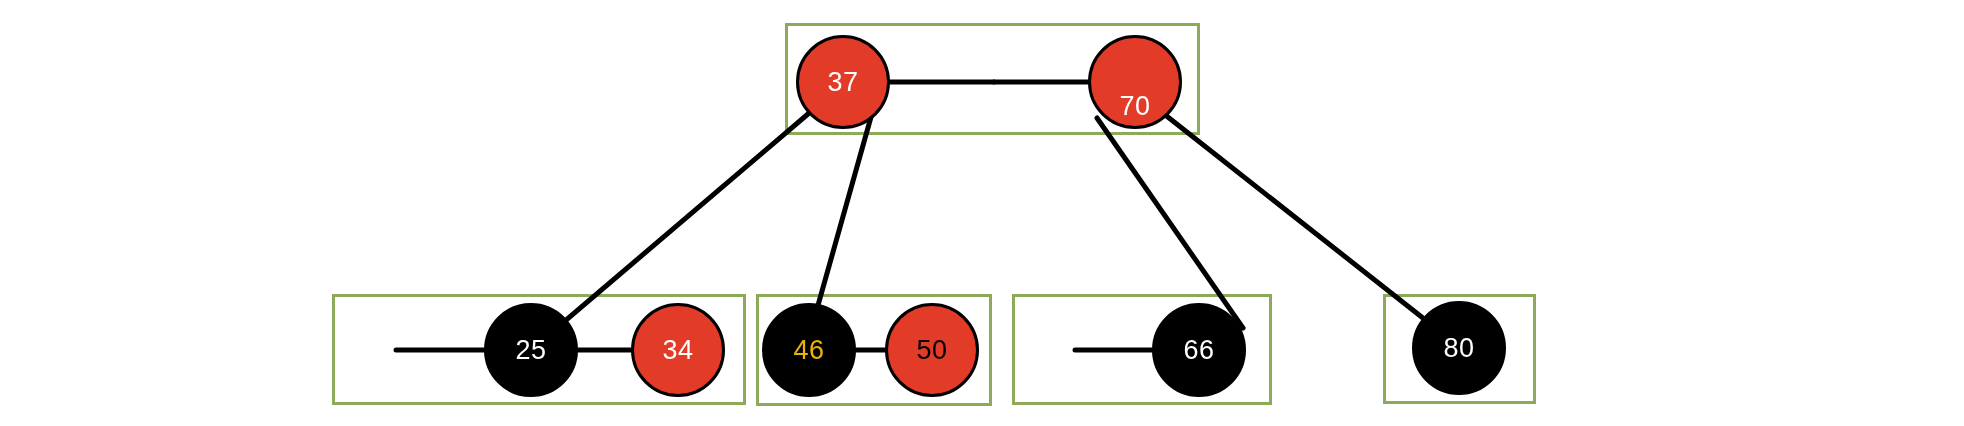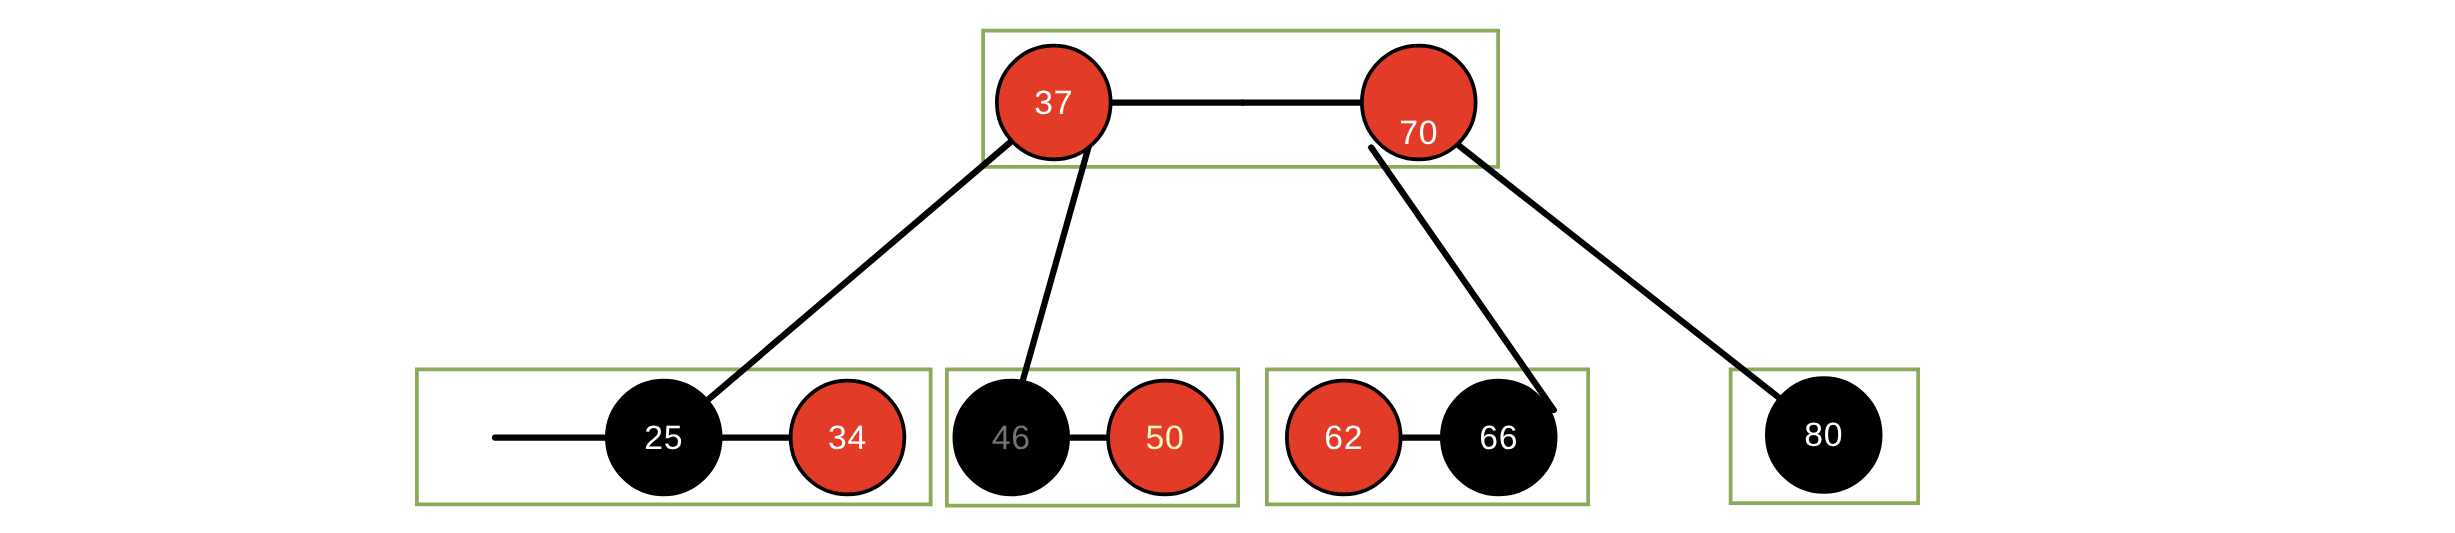--- a/index.html
+++ b/index.html
@@ -90,27 +90,24 @@
       <div class="tree-node red" style="left: 1088px; top: 35px; background: rgb(226, 59, 39); border-color: rgb(0, 0, 0);">
         <span class="node-label" style="color: rgb(255, 255, 255); margin-top: 48px;">70</span>
       </div>
       <div class="tree-node black" style="left: 484px; top: 303px; background: rgb(0, 0, 0); border-color: rgb(0, 0, 0);">
         <span class="node-label" style="color: rgb(255, 255, 255);">25</span>
       </div>
       <div class="tree-node red" style="left: 631px; top: 303px; background: rgb(226, 59, 39); border-color: rgb(0, 0, 0);">
         <span class="node-label" style="color: rgb(255, 255, 255);">34</span>
       </div>
       <div class="tree-node black" style="left: 762px; top: 303px; background: rgb(0, 0, 0); border-color: rgb(0, 0, 0);">
-        <span class="node-label" style="color: #737373; text-align: right;">46</span>
+        <span class="node-label" style="color: #eab308; text-align: right;">46</span>
       </div>
       <div class="tree-node red" style="left: 885px; top: 303px; background: rgb(226, 59, 39); border-color: rgb(0, 0, 0);">
-        <span class="node-label" style="color: #fef9c3;">50</span>
-      </div>
-      <div class="tree-node red" style="left: 1028px; top: 303px; background: rgb(226, 59, 39); border-color: rgb(0, 0, 0);">
-        <span class="node-label" style="color: rgb(255, 255, 255);">62</span>
+        <span class="node-label" style="color: #000000;">50</span>
       </div>
       <div class="tree-node black" style="left: 1152px; top: 303px; background: rgb(0, 0, 0); border-color: rgb(0, 0, 0);">
         <span class="node-label" style="color: rgb(255, 255, 255); text-align: right;">66</span>
       </div>
       <div class="tree-node black" style="left: 1412px; top: 301px; background: rgb(0, 0, 0); border-color: rgb(0, 0, 0);">
         <span class="node-label" style="color: rgb(255, 255, 255);">80</span>
       </div>
     </div>
 </div>
 

